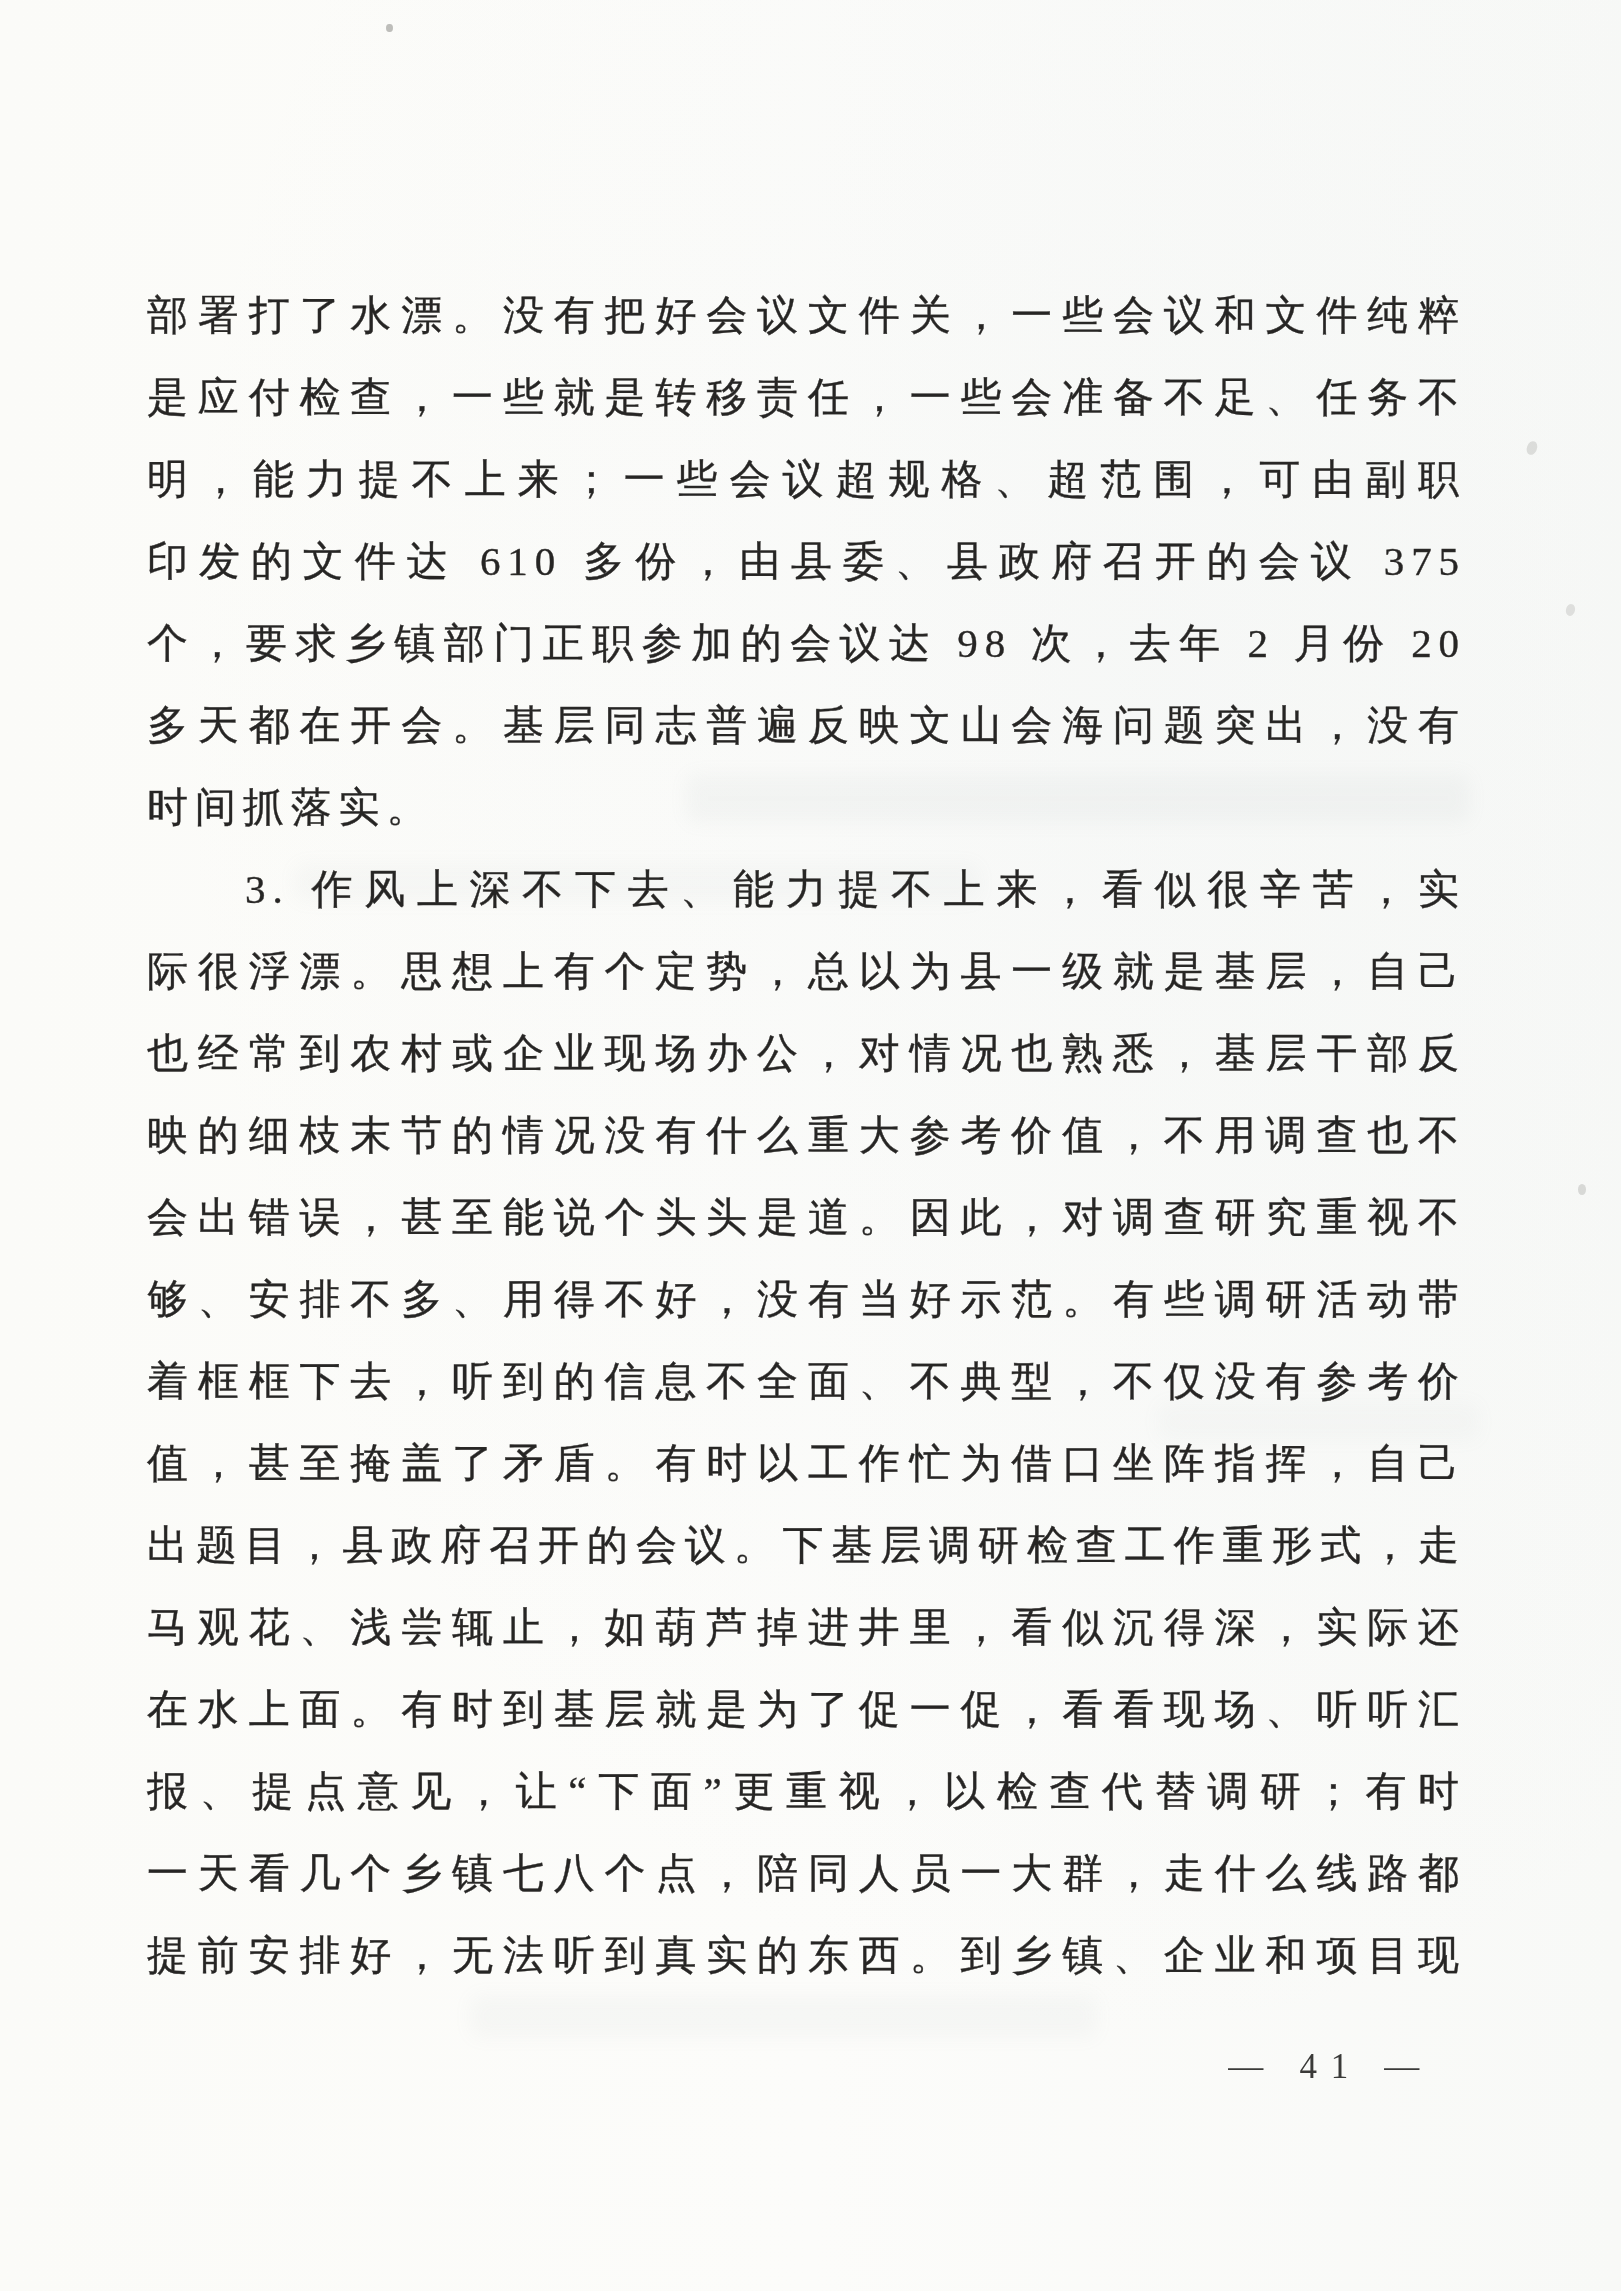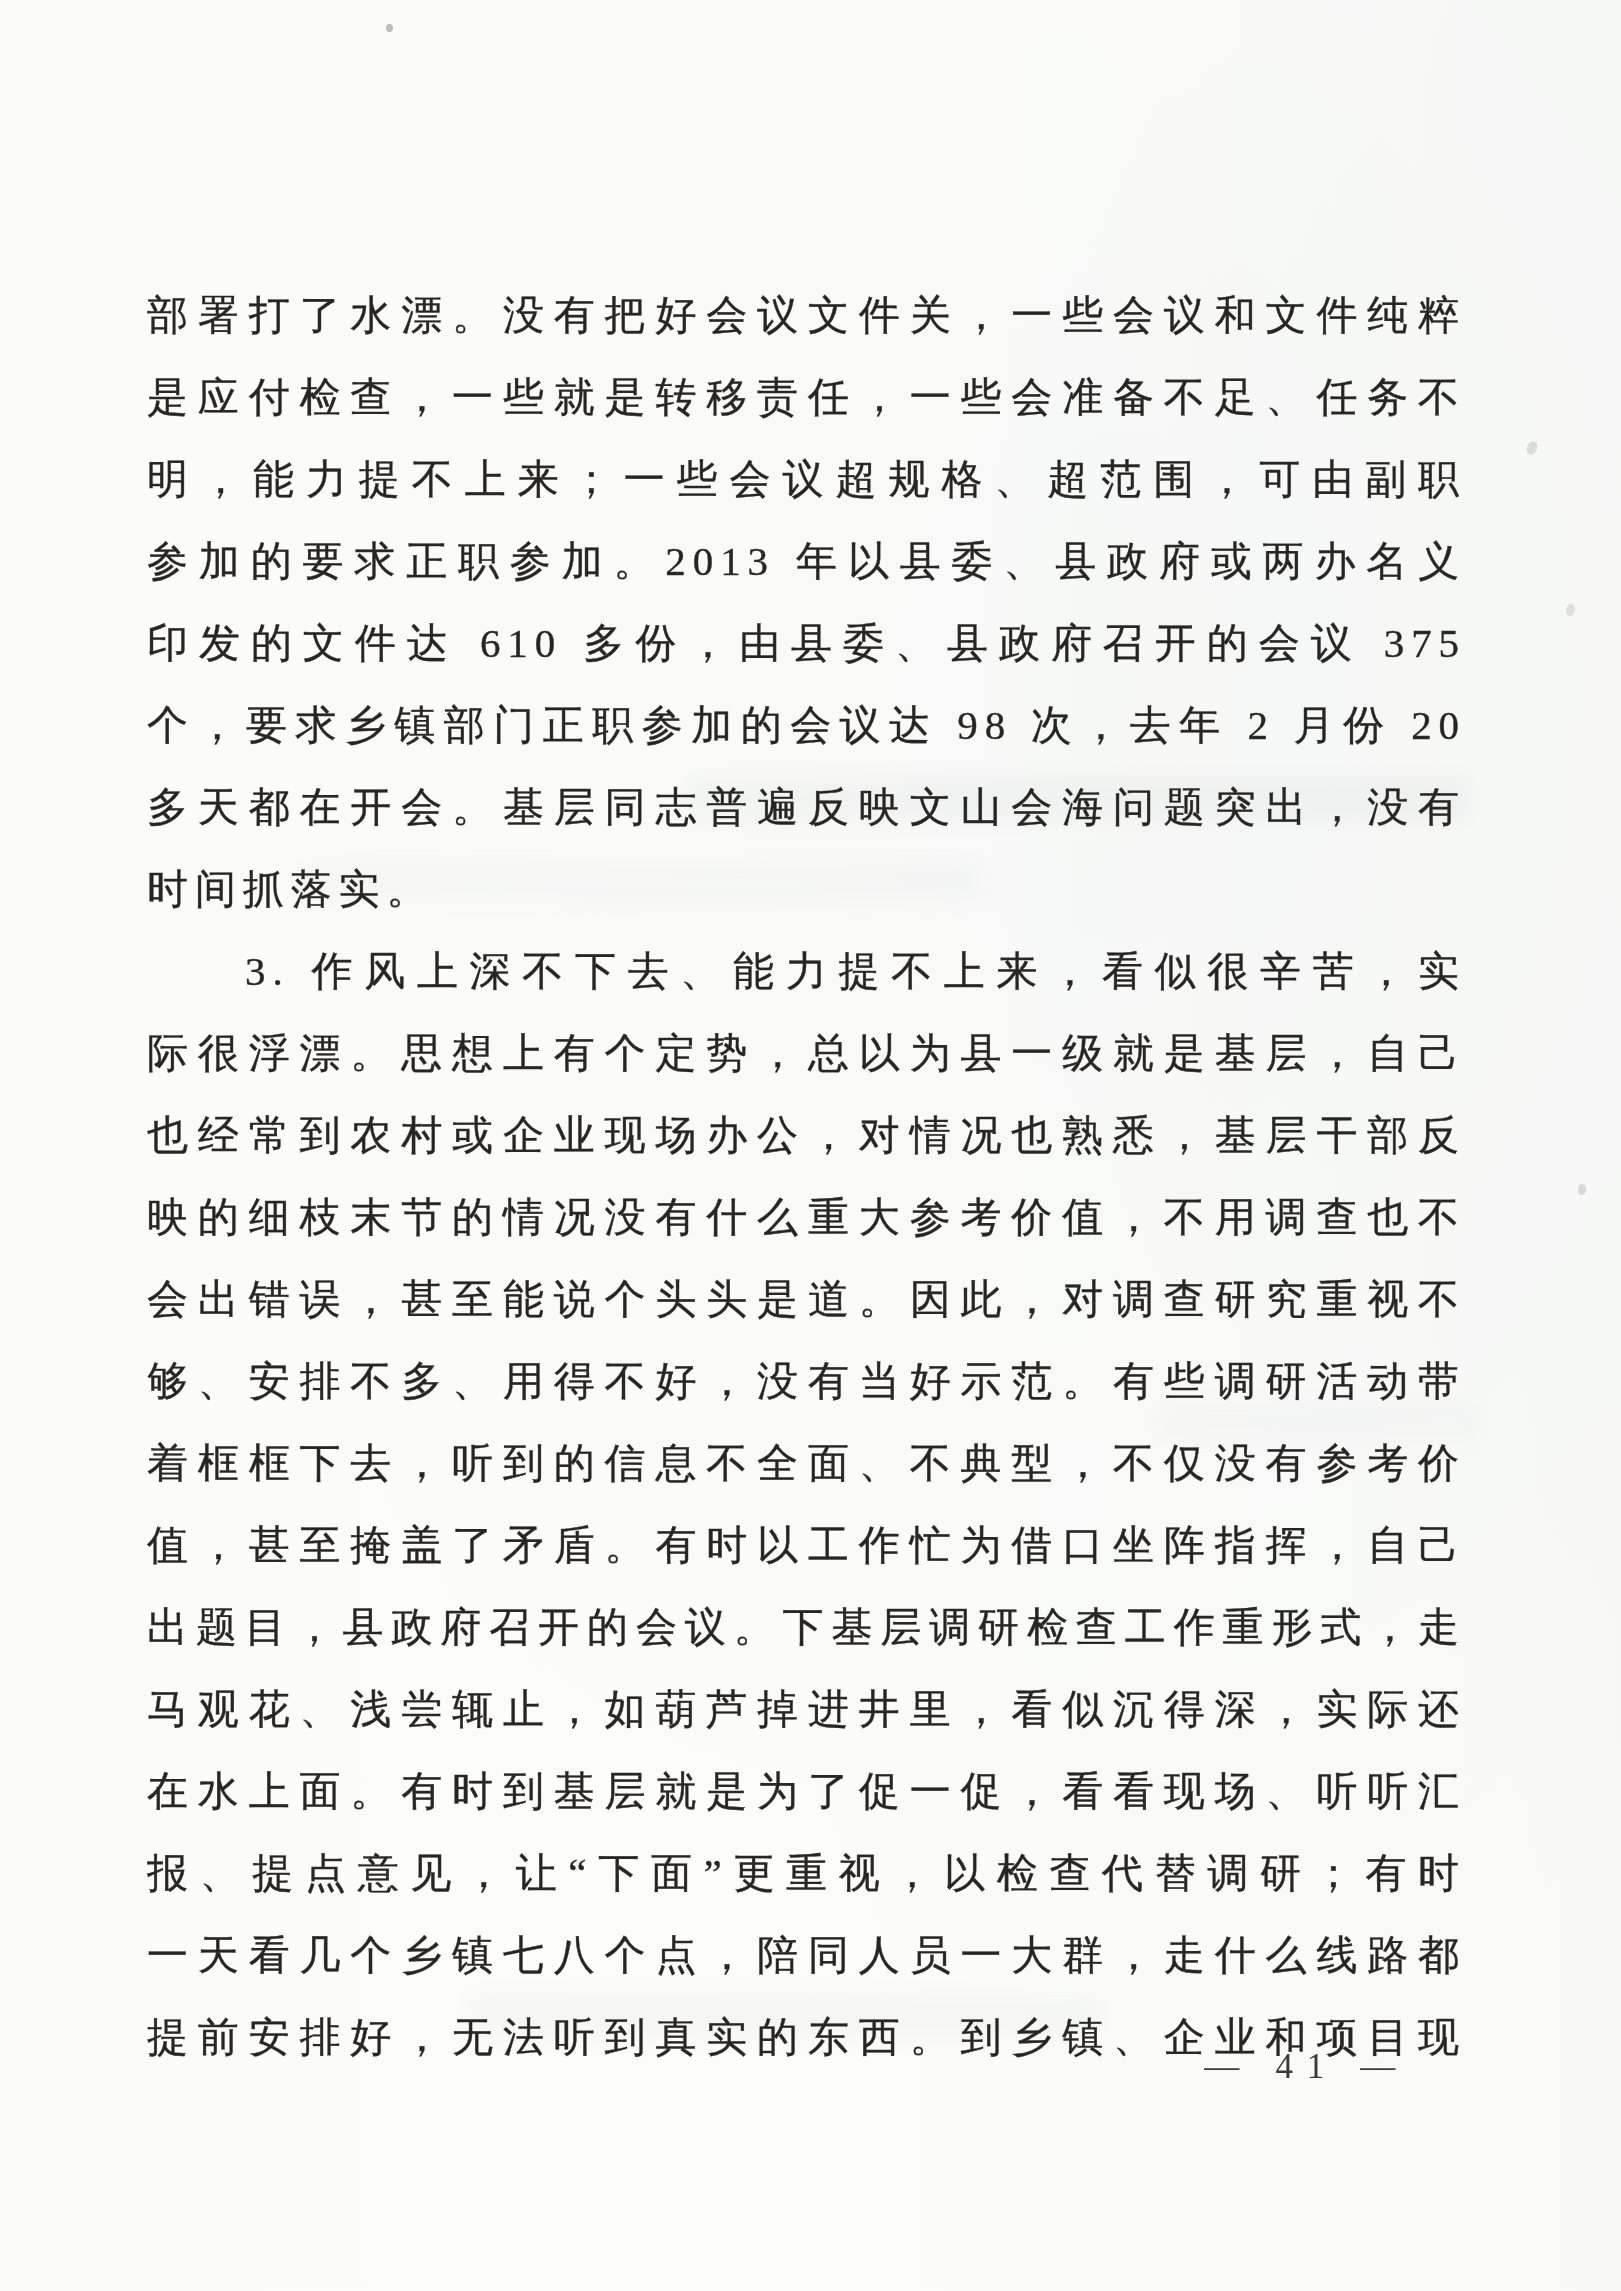--- a/index.html
+++ b/index.html
@@ -39,21 +39,21 @@
     text-align: left;
     text-align-last: left;
     font-family: Liberation Serif, serif;
   }
   .line.indent {
     text-indent: 98px;
   }
   .page-number {
     position: absolute;
     top: 2047px;
-    right: 212px;
+    right: 188px;
     font-size: 35px;
     letter-spacing: 13.7px;
     color: #3a3a38;
     font-family: "Liberation Serif", "DejaVu Serif", serif;
   }
   
   .speck {
     position: absolute;
     background: #8a8a86;
     border-radius: 50%;
@@ -85,21 +85,20 @@
   <div class="speck speck-4"></div>
   <div class="ghost ghost-1"></div>
   <div class="ghost ghost-2"></div>
   <div class="ghost ghost-3"></div>
   <div class="ghost ghost-4"></div>
 
   <div class="textblock">
     <div class="line">部署打了水漂。没有把好会议文件关，一些会议和文件纯粹</div>
     <div class="line">是应付检查，一些就是转移责任，一些会准备不足、任务不</div>
     <div class="line">明，能力提不上来；一些会议超规格、超范围，可由副职</div>
-    <div class="line">参加的要求正职参加。2013 年以县委、县政府或两办名义</div>
     <div class="line">印发的文件达 610 多份，由县委、县政府召开的会议 375</div>
     <div class="line">个，要求乡镇部门正职参加的会议达 98 次，去年 2 月份 20</div>
     <div class="line">多天都在开会。基层同志普遍反映文山会海问题突出，没有</div>
     <div class="line short">时间抓落实。</div>
     <div class="line indent">3. 作风上深不下去、能力提不上来，看似很辛苦，实</div>
     <div class="line">际很浮漂。思想上有个定势，总以为县一级就是基层，自己</div>
     <div class="line">也经常到农村或企业现场办公，对情况也熟悉，基层干部反</div>
     <div class="line">映的细枝末节的情况没有什么重大参考价值，不用调查也不</div>
     <div class="line">会出错误，甚至能说个头头是道。因此，对调查研究重视不</div>
     <div class="line">够、安排不多、用得不好，没有当好示范。有些调研活动带</div>

